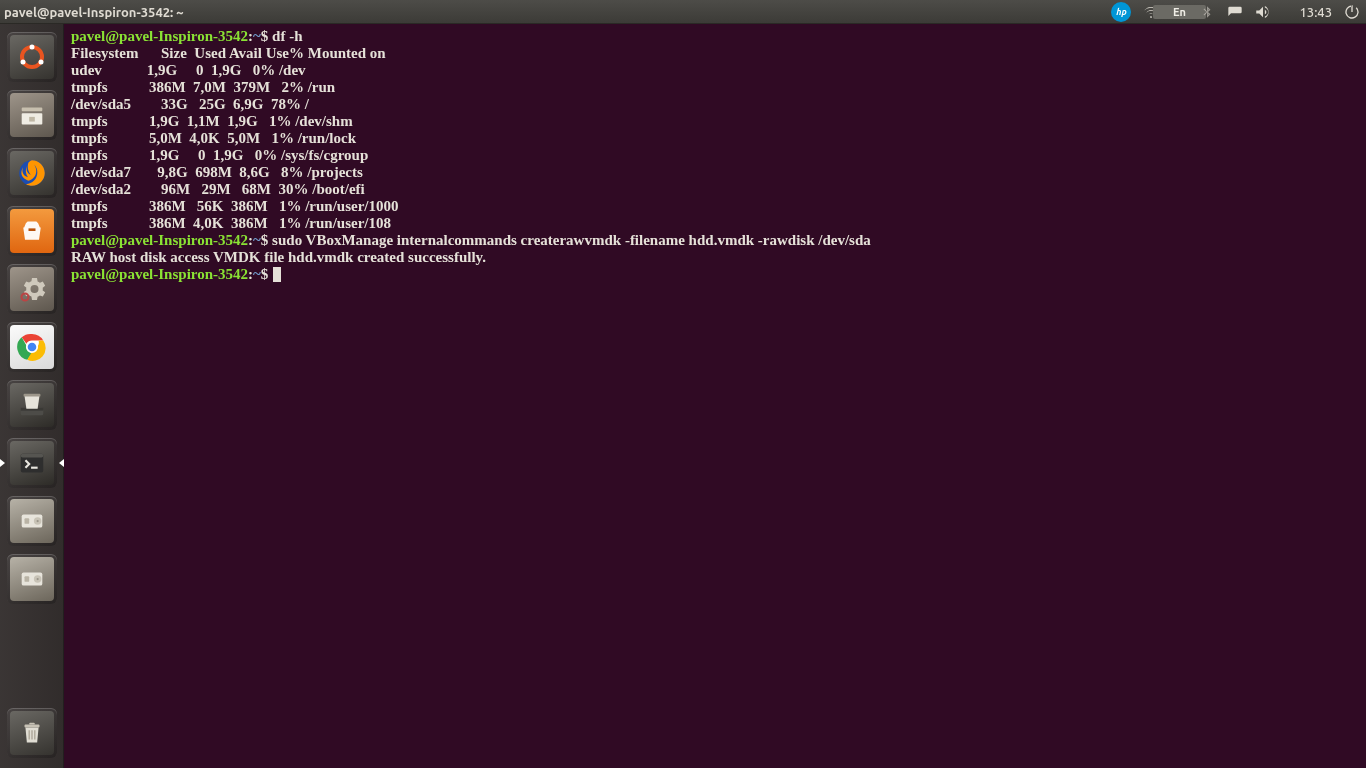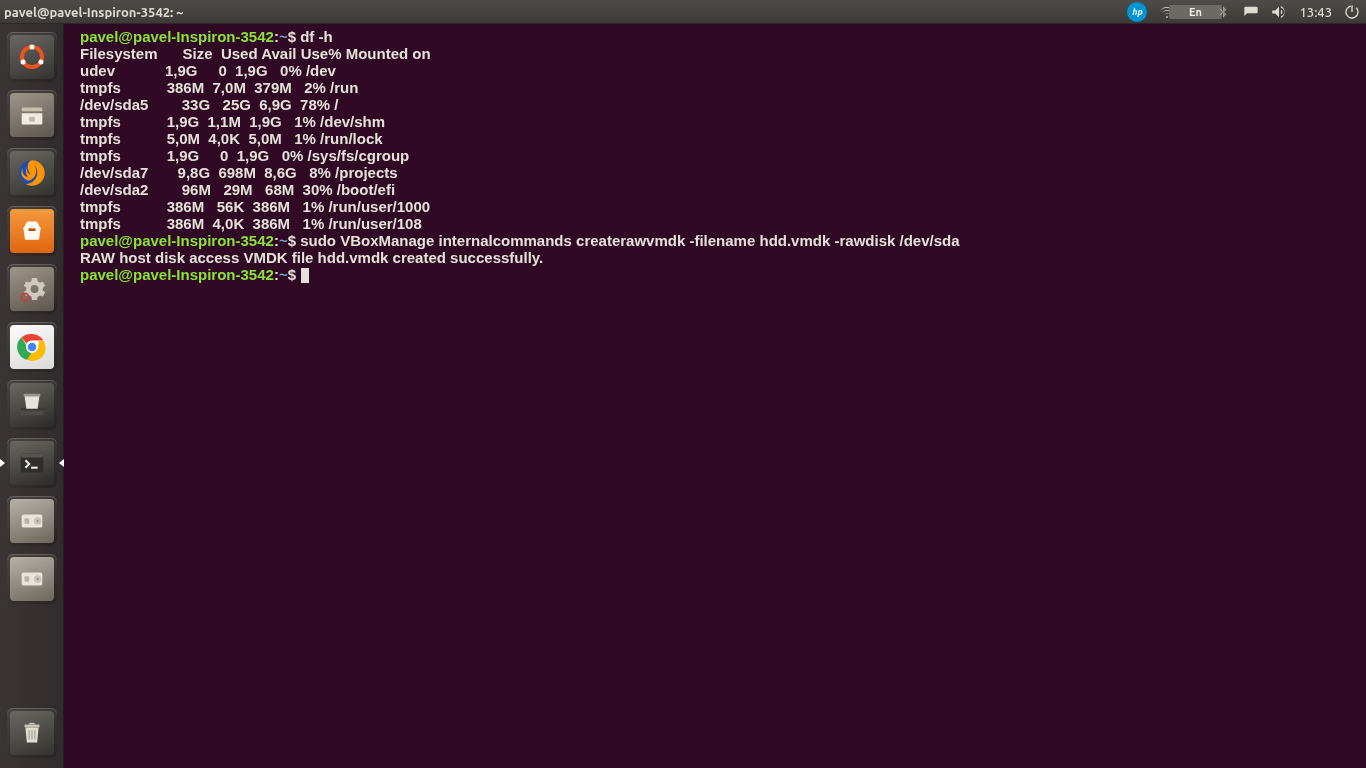--- a/index.html
+++ b/index.html
@@ -36,20 +36,21 @@
     align-items: center;
     justify-content: center;
     width: 28px;
     height: 20px;
     color: #dfdbd2;
   }
   .menubar-time {
     padding: 0 6px;
     font-size: 13px;
     font-weight: 500;
+    margin-left: 16px;
   }
   .hp-logo {
     width: 20px; height: 20px;
     border-radius: 50%;
     background: #0096d6;
     color: #fff;
     font-size: 9px;
     font-style: italic;
     font-weight: bold;
     display: flex; align-items: center; justify-content: center;
@@ -126,22 +127,22 @@
   }
 
   
   .terminal {
     position: absolute;
     top: 24px;
     left: 64px;
     right: 0;
     bottom: 0;
     background: #300a24;
-    padding: 4px 16px;
-    font-family: Liberation Sans, sans-serif;
+    padding: 4px 7px;
+    font-family: Liberation Serif, serif;
     font-size: 15px;
     line-height: 17px;
     font-weight: bold;
     white-space: pre;
     color: #e5e1d8;
     overflow: hidden;
   }
   .prompt-user { color: #8ae234; }
   .prompt-path { color: #729fcf; }
   .prompt-delim { color: #e5e1d8; }

